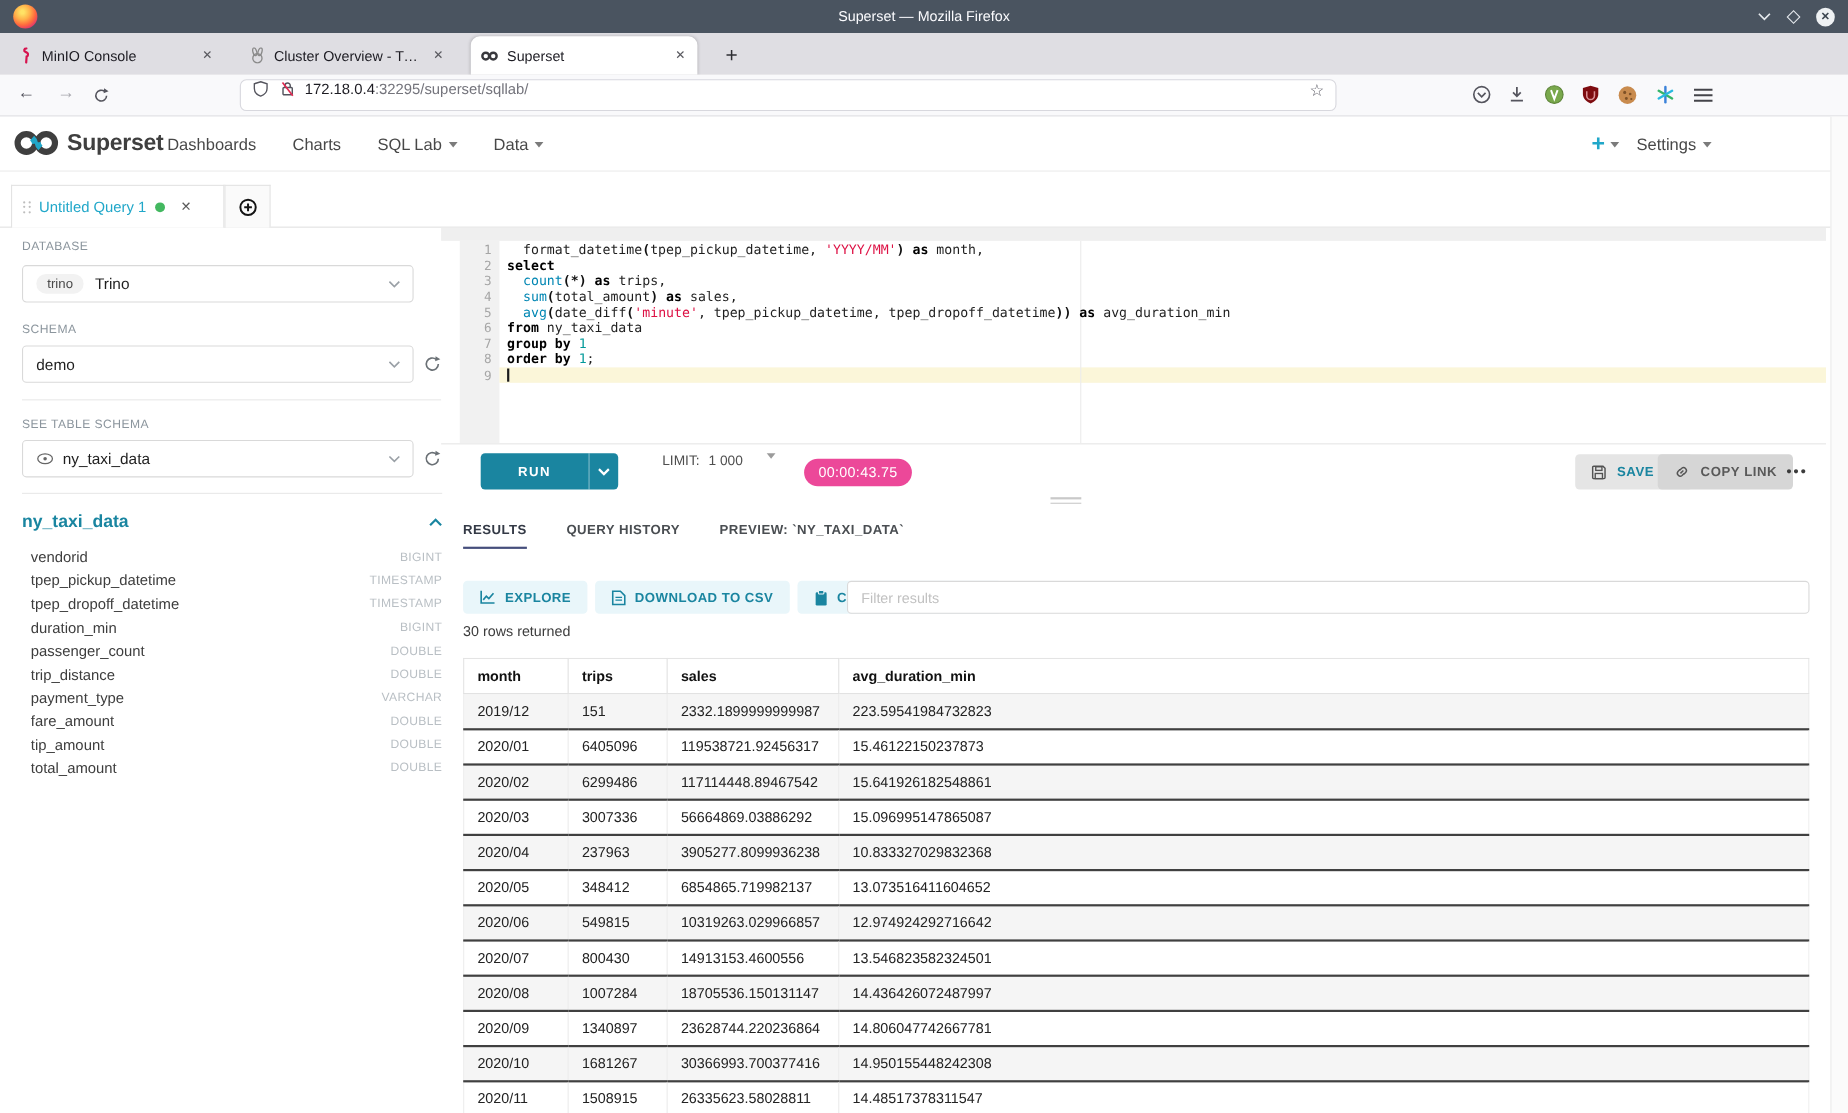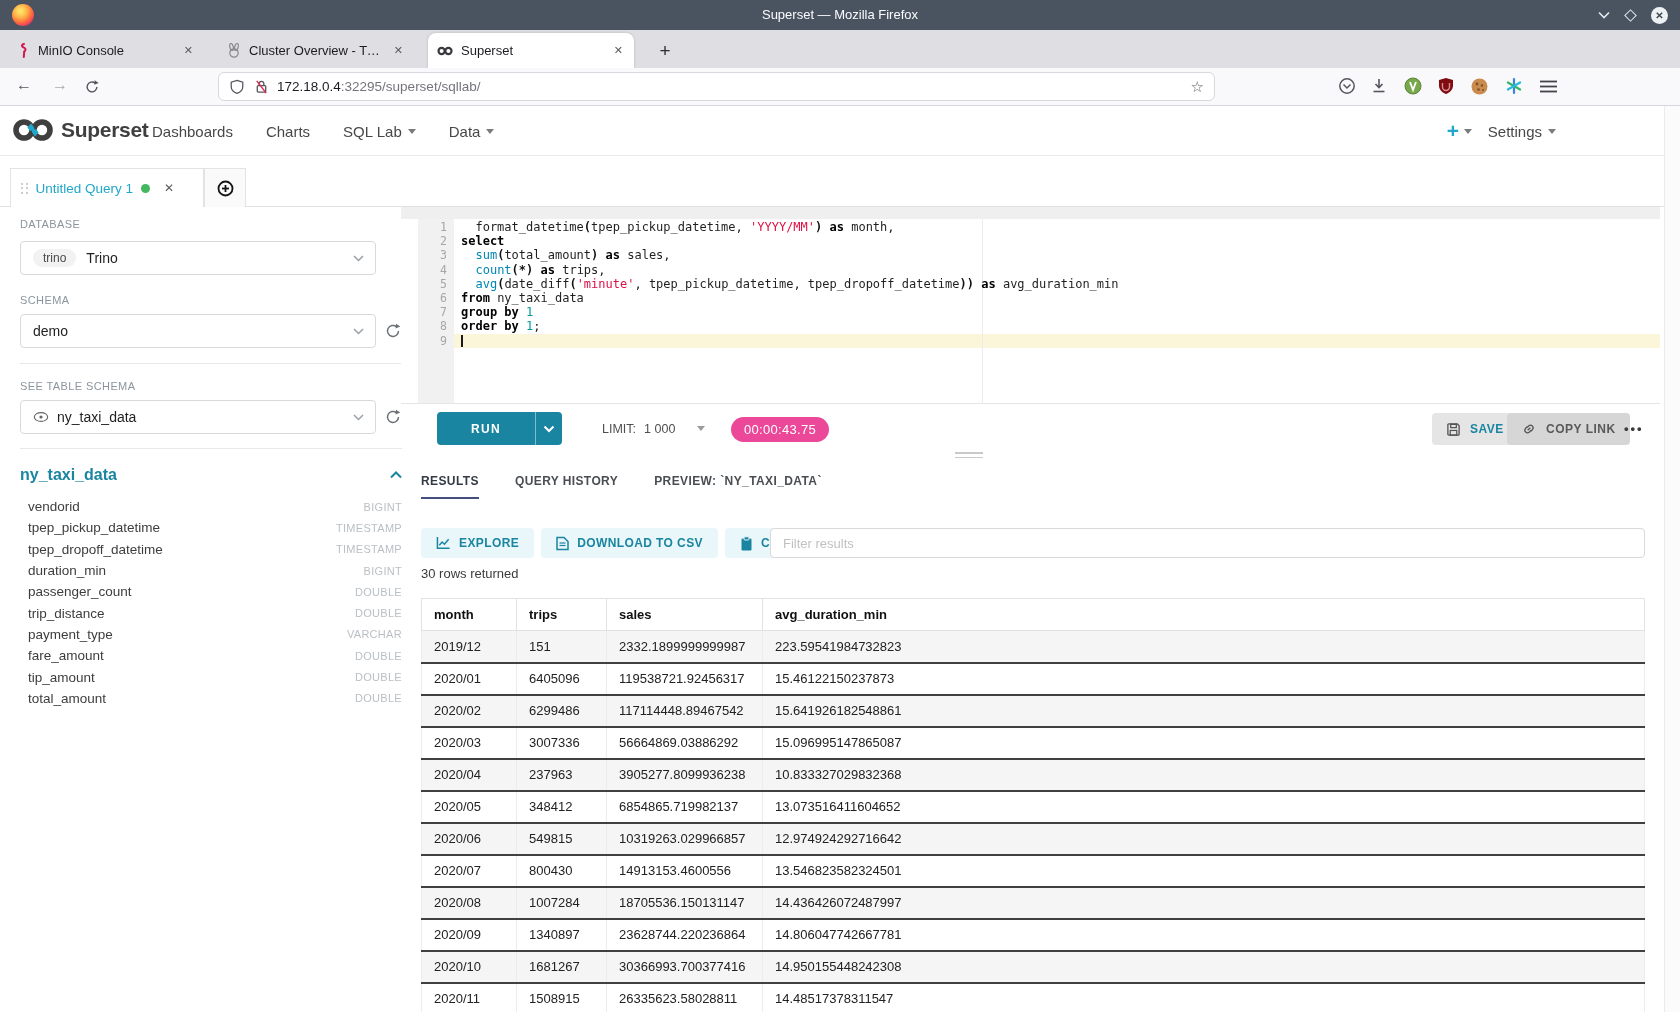--- a/index.html
+++ b/index.html
@@ -24,21 +24,21 @@
     padding:0 9px; border-radius:8px 8px 0 0; font-size:13px; color:#1c1b22; }
   .btab.active { background:#fff; box-shadow:0 0 3px rgba(0,0,0,.18); width:206px; }
   .btab .blabel { flex:1; white-space:nowrap; overflow:hidden; text-overflow:ellipsis; }
   .btab .bclose { color:#5a5a60; font-size:11px; padding:0 2px; }
   .newtab-btn { margin:0 0 6px 4px; font-size:19px; color:#2e2e33; width:26px; text-align:center; }
 
   .navtoolbar { position:absolute; left:0; top:68px; width:1680px; height:38px; background:#f9f9fb;
     border-bottom:1px solid #d8d8dc; }
   .navbtn { position:absolute; top:8px; font-size:16px; color:#55555e; }
   .urlbar { position:absolute; left:218px; top:4px; width:997px; height:29px; background:#fff;
-    border:1px solid #d8d8de; border-radius:6px; display:flex; align-items:center; padding:0 10px; }
+    border:1px solid #d8d8de; border-radius:6px; display:flex; align-items:flex-start; padding:0 10px; }
   .url-text { font-size:13.5px; margin-left:8px; color:#1c1b22; }
   .url-text .dim { color:#74747c; }
   .url-star { margin-left:auto; font-size:15px; color:#5a5a64; }
   .ext-icon { position:absolute; top:9px; }
 
   
   .ss-navbar { position:absolute; left:0; top:106px; width:1680px; height:50px; background:#fff;
     border-bottom:1px solid #ebebeb; }
   .ss-brand { position:absolute; left:12px; top:10px; display:flex; align-items:center; gap:7px; }
   .ss-brand-name { font-size:21px; font-weight:bold; color:#3f3f3f; letter-spacing:-.3px; }
@@ -96,21 +96,21 @@
   .print-margin { position:absolute; left:581px; top:0; bottom:0; width:1px; background:#ececec; }
   .cursor { position:absolute; left:60px; top:115.5px; width:2px; height:12.5px; background:#1b1b1b; z-index:2; }
   .editor-bottom { position:absolute; left:401px; top:403px; width:1259px; height:1px; background:#e5e5e5; }
 
   
   .run-btn { position:absolute; left:437px; top:412px; width:125px; height:33px; background:#1a85a0;
     border-radius:4px; display:flex; color:#fff; }
   .run-main { width:99px; display:flex; align-items:center; justify-content:center; font-size:12px;
     font-weight:600; letter-spacing:1.4px; border-right:1px solid rgba(255,255,255,.45); }
   .run-caret { flex:1; display:flex; align-items:center; justify-content:center; }
-  .limit { position:absolute; left:602px; top:412px; height:33px; display:flex; align-items:center;
+  .limit { position:absolute; left:602px; top:412px; height:33px; display:flex; 
     font-size:12.5px; color:#4f4f4f; }
   .limit .val { margin-left:8px; }
   .limit .caret { margin-left:22px; border-top-color:#9b9b9b; }
   .timer { position:absolute; left:731px; top:417px; height:25px; border-radius:13px; background:#ec4899;
     color:#fff; display:flex; align-items:center; padding:0 13px; font-size:13px; letter-spacing:.3px; }
   .tool-btn { position:absolute; top:413px; height:32px; border-radius:4px; display:flex; align-items:center;
     gap:9px; padding:0 14px; font-size:12px; font-weight:700; letter-spacing:.5px; }
   .saveas { left:1432px; background:#e5e5e5; color:#1a85a0; }
   .copylink { left:1507px; background:#d6d6d6; color:#595959; }
   .more-dots { position:absolute; left:1624px; top:412px; height:33px; display:flex; align-items:center;
@@ -411,22 +411,22 @@
       <div class="gut-num">6</div>
       <div class="gut-num">7</div>
       <div class="gut-num">8</div>
       <div class="gut-num">9</div>
     </div>
   <div class="active-line"></div>
   <div class="print-margin"></div>
   <div class="code" id="code">
       <div class="code-line"><span class="tok-p">  format_datetime</span><span class="tok-b">(</span><span class="tok-p">tpep_pickup_datetime, </span><span class="tok-str">'YYYY/MM'</span><span class="tok-b">)</span><span class="tok-p"> </span><span class="tok-kw">as</span><span class="tok-p"> month,</span></div>
       <div class="code-line"><span class="tok-kw">select</span></div>
+      <div class="code-line"><span class="tok-p">  </span><span class="tok-fn">count</span><span class="tok-b">(*)</span><span class="tok-p"> </span><span class="tok-kw">as</span><span class="tok-p"> trips,</span></div>
       <div class="code-line"><span class="tok-p">  </span><span class="tok-fn">sum</span><span class="tok-b">(</span><span class="tok-p">total_amount</span><span class="tok-b">)</span><span class="tok-p"> </span><span class="tok-kw">as</span><span class="tok-p"> sales,</span></div>
-      <div class="code-line"><span class="tok-p">  </span><span class="tok-fn">count</span><span class="tok-b">(*)</span><span class="tok-p"> </span><span class="tok-kw">as</span><span class="tok-p"> trips,</span></div>
       <div class="code-line"><span class="tok-p">  </span><span class="tok-fn">avg</span><span class="tok-b">(</span><span class="tok-p">date_diff</span><span class="tok-b">(</span><span class="tok-str">'minute'</span><span class="tok-p">, tpep_pickup_datetime, tpep_dropoff_datetime</span><span class="tok-b">))</span><span class="tok-p"> </span><span class="tok-kw">as</span><span class="tok-p"> avg_duration_min</span></div>
       <div class="code-line"><span class="tok-kw">from</span><span class="tok-p"> ny_taxi_data</span></div>
       <div class="code-line"><span class="tok-kw">group by</span><span class="tok-p"> </span><span class="tok-num">1</span></div>
       <div class="code-line"><span class="tok-kw">order by</span><span class="tok-p"> </span><span class="tok-num">1</span><span class="tok-p">;</span></div>
       <div class="code-line"></div>
     </div>
   <div class="cursor"></div>
 </div>
 <div class="editor-bottom"></div>
 

